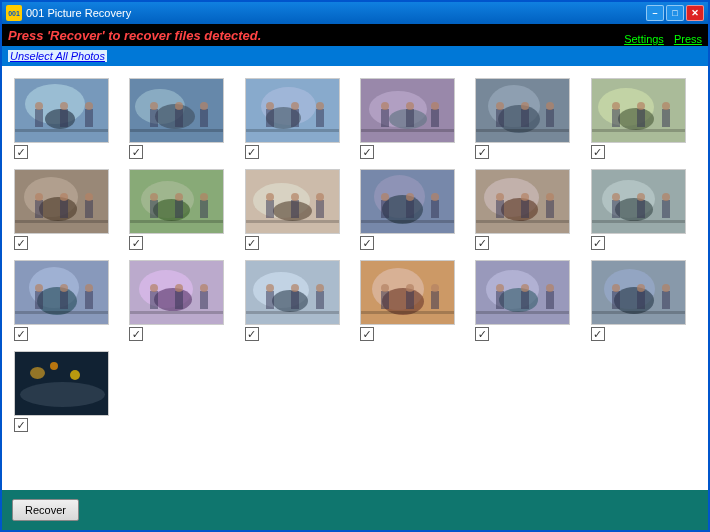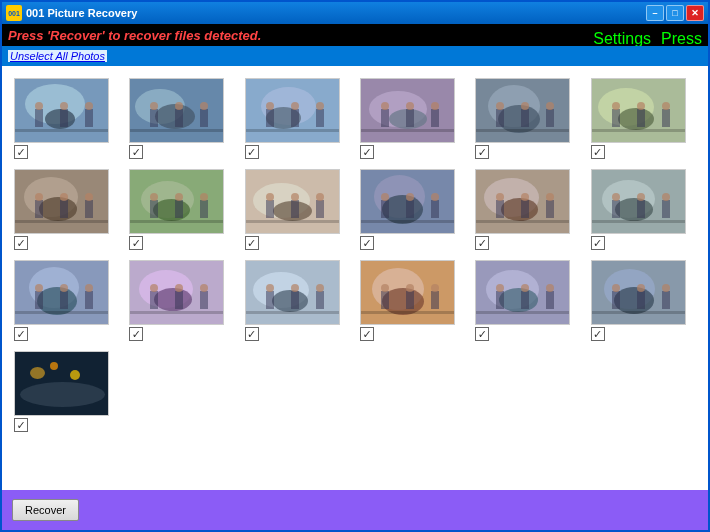--- a/index.html
+++ b/index.html
@@ -41,21 +41,21 @@
       display: flex;
       align-items: center;
       justify-content: center;
       color: #333;
       font-weight: bold;
     }
 
     .title-bar-text {
       color: white;
       font-size: 11px;
-      font-weight: bold;
+      font-weight: normal;
       flex: 1;
     }
 
     .title-bar-buttons {
       display: flex;
       gap: 2px;
     }
 
     .tb-btn {
       width: 18px;
@@ -93,22 +93,23 @@
       flex: 1;
     }
 
     .menu-links {
       display: flex;
       gap: 10px;
     }
 
     .menu-link {
       color: #00ff00;
+      text-decoration: underline;
       cursor: pointer;
-      font-size: 16px;
+      font-size: 11px;
       margin-top: 8px;
     }
 
     
     .sub-header {
       background: #0078d7;
       height: 20px;
       display: flex;
       align-items: center;
       padding: 0 6px;
@@ -206,21 +207,21 @@
       background: #a0a8b8;
       border: 1px solid #888;
     }
     .photo-grid-container::-webkit-scrollbar-button {
       background: #c0c8d8;
       height: 16px;
     }
 
     
     .bottom-bar {
-      background: #8b5cf6;
+      background: #0f766e;
       height: 40px;
       display: flex;
       align-items: center;
       padding: 0 10px;
       flex-shrink: 0;
     }
 
     .recover-button {
       background: linear-gradient(to bottom, #f0f0f0, #d8d8d8);
       border: 1px solid #888;

